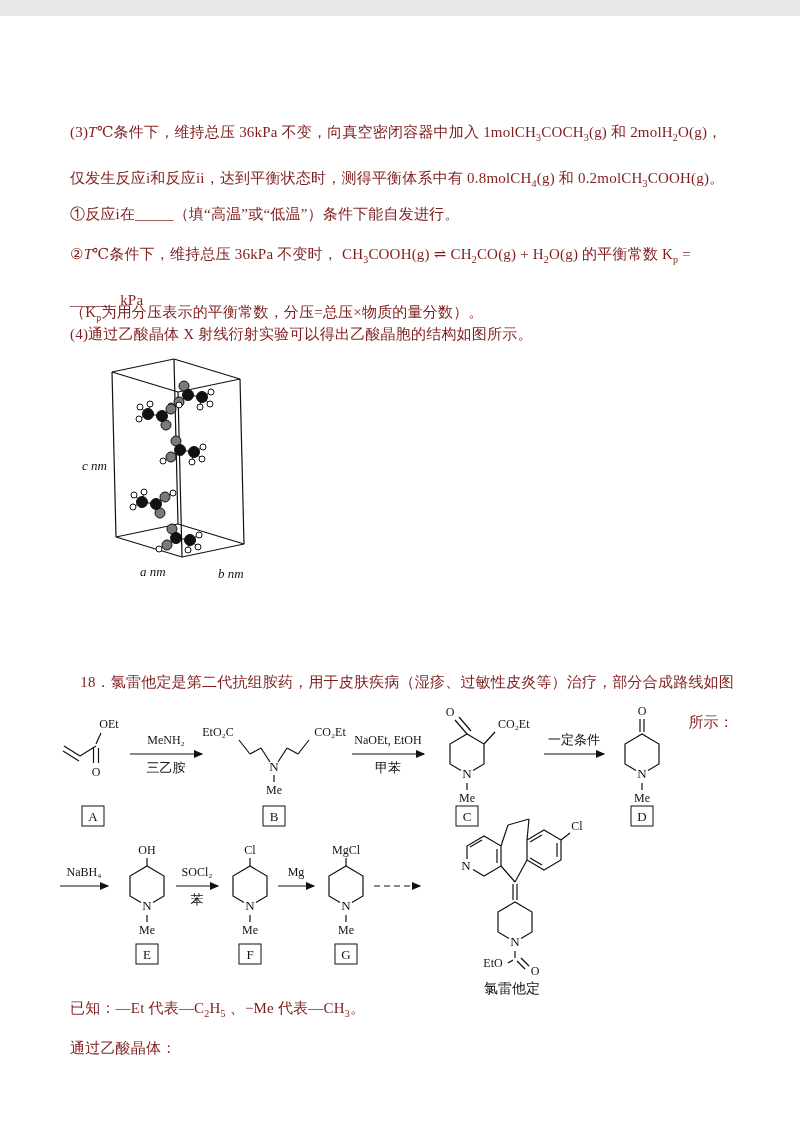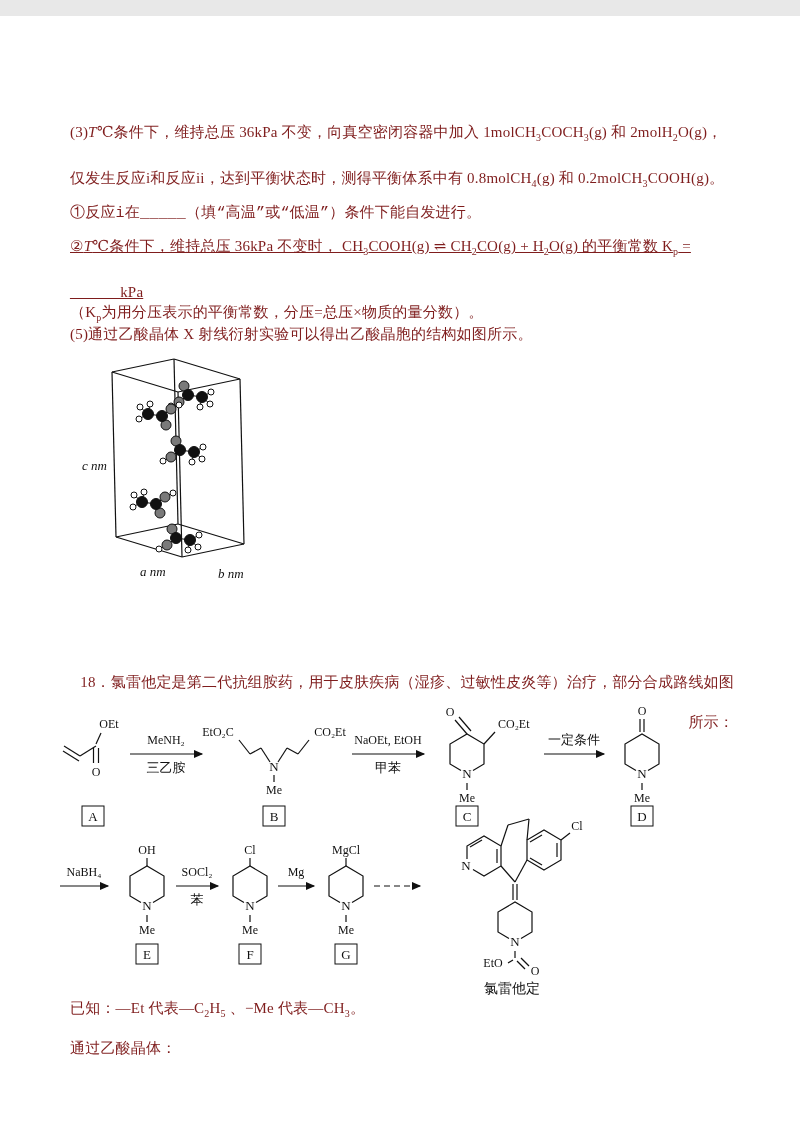--- a/index.html
+++ b/index.html
@@ -29,24 +29,24 @@
   .tagletter{font-family:"Liberation Serif","DejaVu Serif",serif;font-size:13px;}
   .prodname{font-family:"Liberation Serif","DejaVu Serif",serif;font-size:14px;}
   .celllabel{font-family:"Liberation Serif","DejaVu Serif",serif;font-size:13px;font-style:italic;}
 </style>
 </head>
 <body>
 
 <div class="page">
 
   <div class="para" style="top:96px;">(3)<i>T</i>℃条件下，维持总压 36kPa 不变，向真空密闭容器中加入 1molCH<sub>3</sub>COCH<sub>3</sub>(g) 和 2molH<sub>2</sub>O(g)，仅发生反应i和反应ii，达到平衡状态时，测得平衡体系中有 0.8molCH<sub>4</sub>(g) 和 0.2molCH<sub>3</sub>COOH(g)。</div>
-  <div class="para" style="top:178px;font-family:Liberation Mono, monospace;">①反应i在_____（填“高温”或“低温”）条件下能自发进行。</div>
-  <div class="para" style="top:210px;text-decoration:underline;">②<i>T</i>℃条件下，维持总压 36kPa 不变时， CH<sub>3</sub>COOH(g) ⇌ CH<sub>2</sub>CO(g) + H<sub>2</sub>O(g) 的平衡常数 K<sub>p</sub> = ______ kPa</div>
+  <div class="para" style="top:178px;">①反应i在_____（填“高温”或“低温”）条件下能自发进行。</div>
+  <div class="para" style="top:218px;">②<i>T</i>℃条件下，维持总压 36kPa 不变时， CH<sub>3</sub>COOH(g) ⇌ CH<sub>2</sub>CO(g) + H<sub>2</sub>O(g) 的平衡常数 K<sub>p</sub> = ______ kPa</div>
   <div class="para" style="top:276px;">（K<sub>p</sub>为用分压表示的平衡常数，分压=总压×物质的量分数）。</div>
-  <div class="para" style="top:298px;">(5)通过乙酸晶体 X 射线衍射实验可以得出乙酸晶胞的结构如图所示。</div>
+  <div class="para" style="top:298px;">(4)通过乙酸晶体 X 射线衍射实验可以得出乙酸晶胞的结构如图所示。</div>
   <div class="para" style="top:646px;text-align:right;">18．氯雷他定是第二代抗组胺药，用于皮肤疾病（湿疹、过敏性皮炎等）治疗，部分合成路线如图所示：</div>
   <div class="para" style="top:972px;">已知：—Et 代表—C<sub>2</sub>H<sub>5</sub> 、−Me 代表—CH<sub>3</sub>。</div>
   <div class="para" style="top:1012px;">通过乙酸晶体：</div>
 
   <svg class="fig" style="left:82px;top:336px;" width="200" height="235" viewBox="0 0 200 235">
     <defs>
       <g id="mol" stroke="#111" stroke-width="1">
         <line x1="0" y1="0" x2="14" y2="2"></line>
         <line x1="14" y1="2" x2="23" y2="-5"></line>
         <line x1="14" y1="2" x2="18" y2="11"></line>

